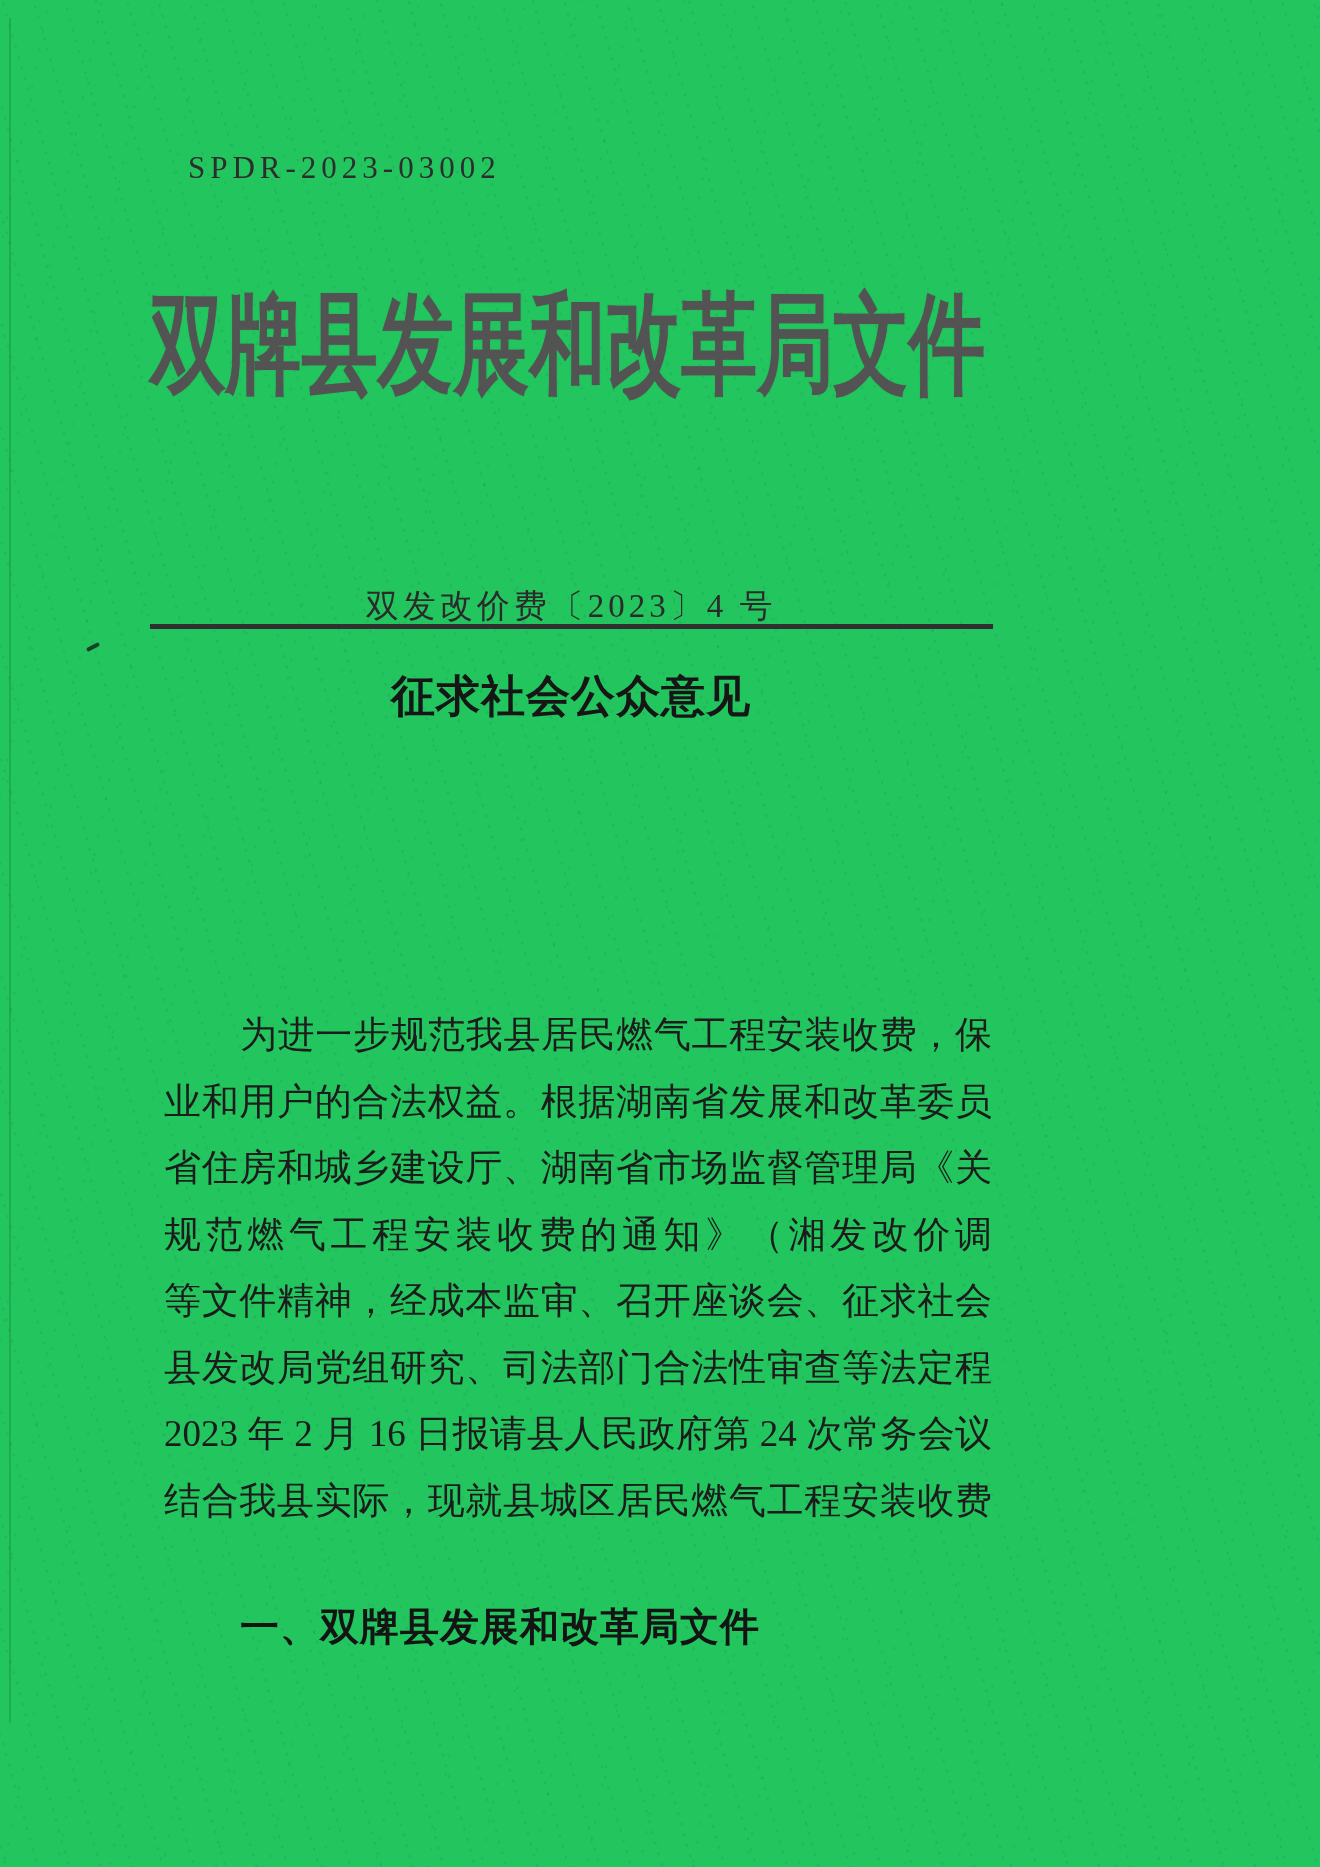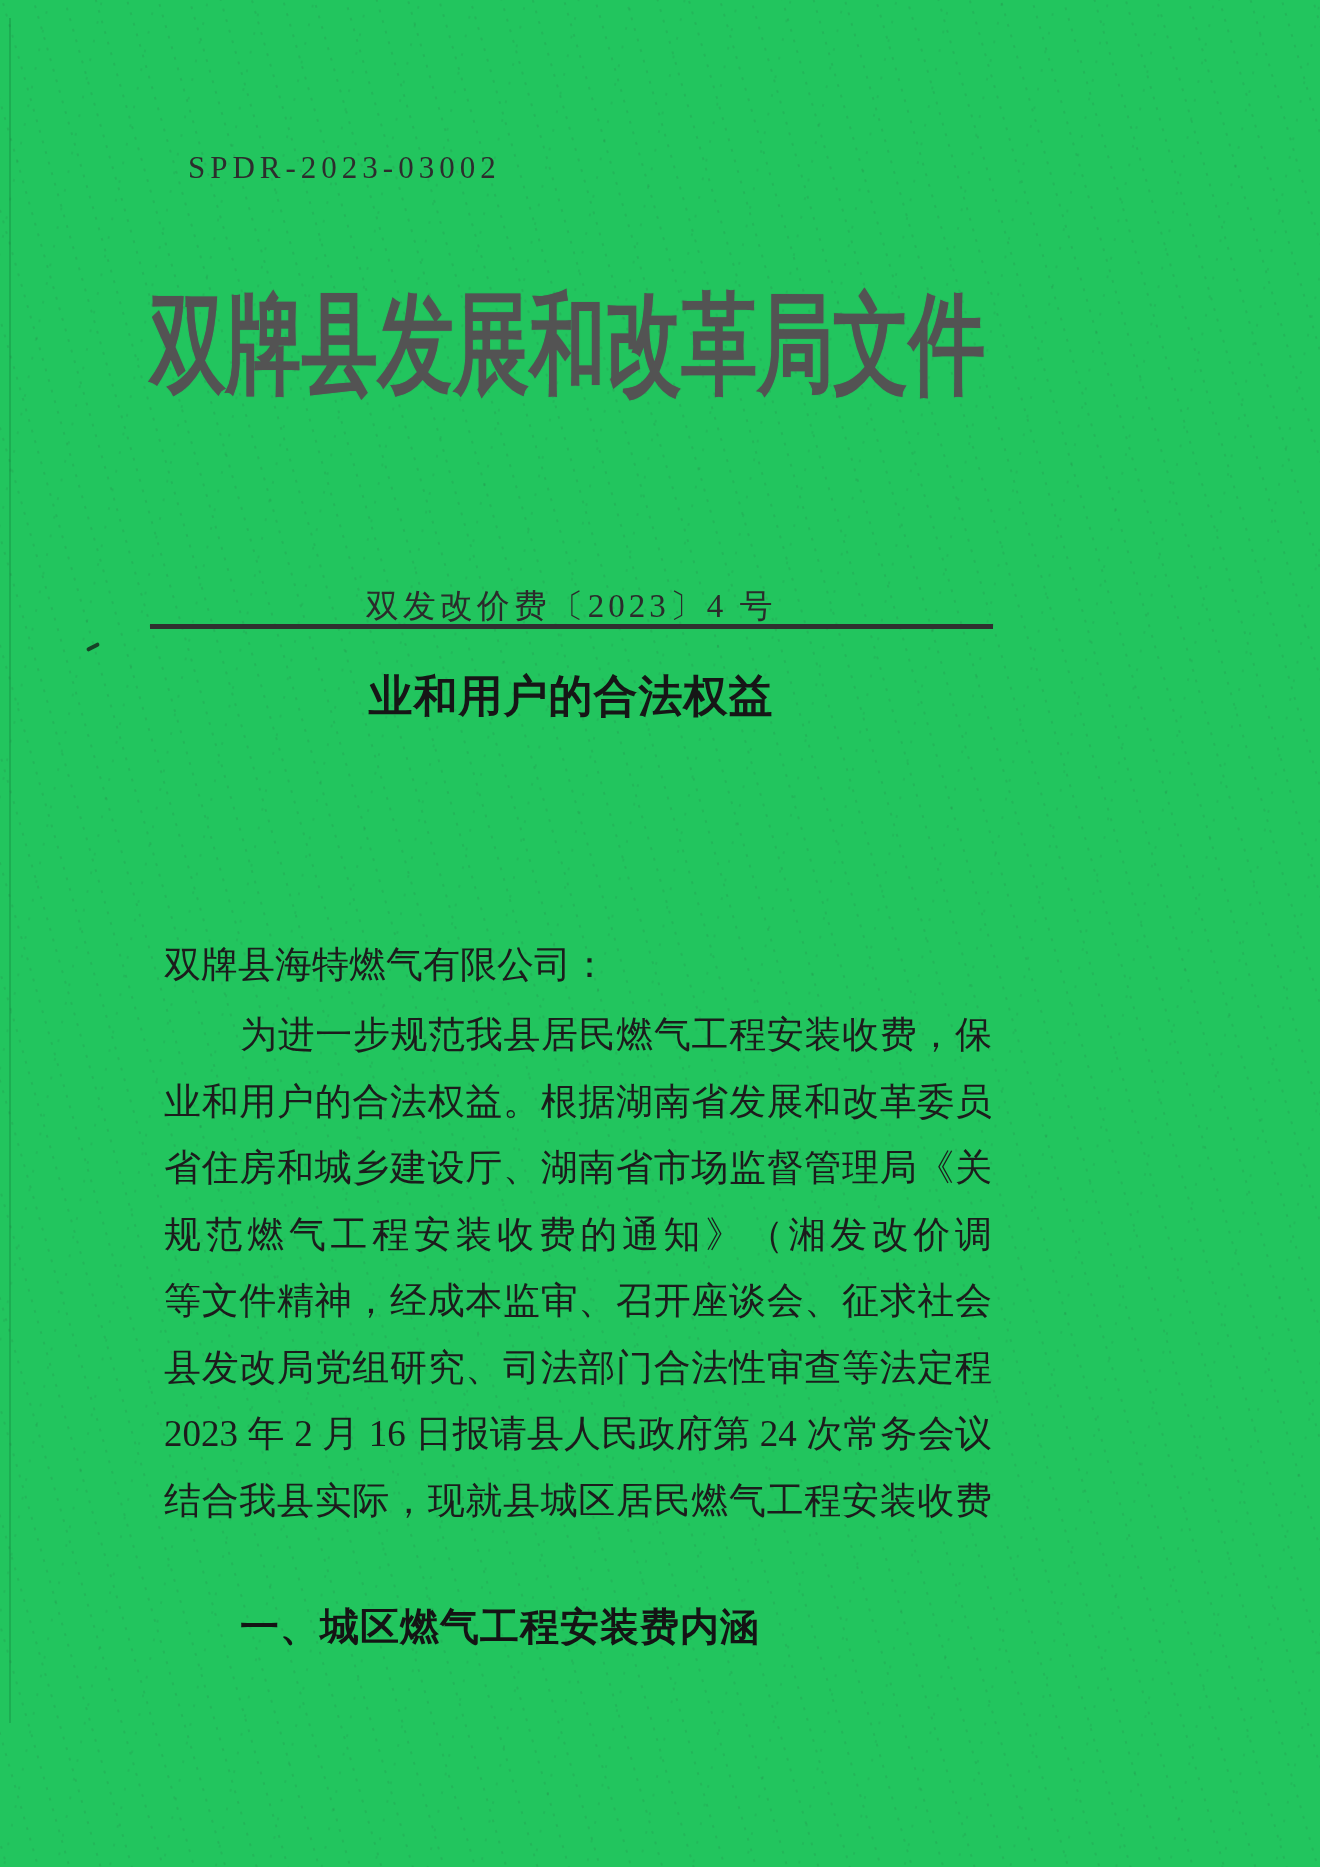--- a/index.html
+++ b/index.html
@@ -156,31 +156,30 @@
 
   <div class="doc-code">SPDR-2023-03002</div>
 
   <div class="banner">双牌县发展和改革局文件</div>
 
   <div class="ref-row">双发改价费〔2023〕4 号</div>
 
   <div class="rule"></div>
 
   <div class="doc-title">
-    <div>业和用户的合法权益</div>
+    <div>征求社会公众意见</div>
   </div>
 
-  <div class="salutation">双牌县海特燃气有限公司：</div>
 
   <div class="body-block">
     <div class="body-line just indent">为进一步规范我县居民燃气工程安装收费，保护燃气企</div>
     <div class="body-line just">业和用户的合法权益。根据湖南省发展和改革委员会、湖南</div>
     <div class="body-line just">省住房和城乡建设厅、湖南省市场监督管理局《关于进一步</div>
     <div class="body-line just">规范燃气工程安装收费的通知》（湘发改价调〔2021〕329 号）</div>
     <div class="body-line just">等文件精神，经成本监审、召开座谈会、征求社会公众意见、</div>
     <div class="body-line just">县发改局党组研究、司法部门合法性审查等法定程序，并于</div>
     <div class="body-line just">2023 年 2 月 16 日报请县人民政府第 24 次常务会议审议同意，</div>
     <div class="body-line just">结合我县实际，现就县城区居民燃气工程安装收费有关事项</div>
   </div>
 
-  <div class="section-heading">一、城区燃气工程安装费内涵</div>
+  <div class="section-heading">一、双牌县发展和改革局文件</div>
 
 </div>
 
 </body></html>

